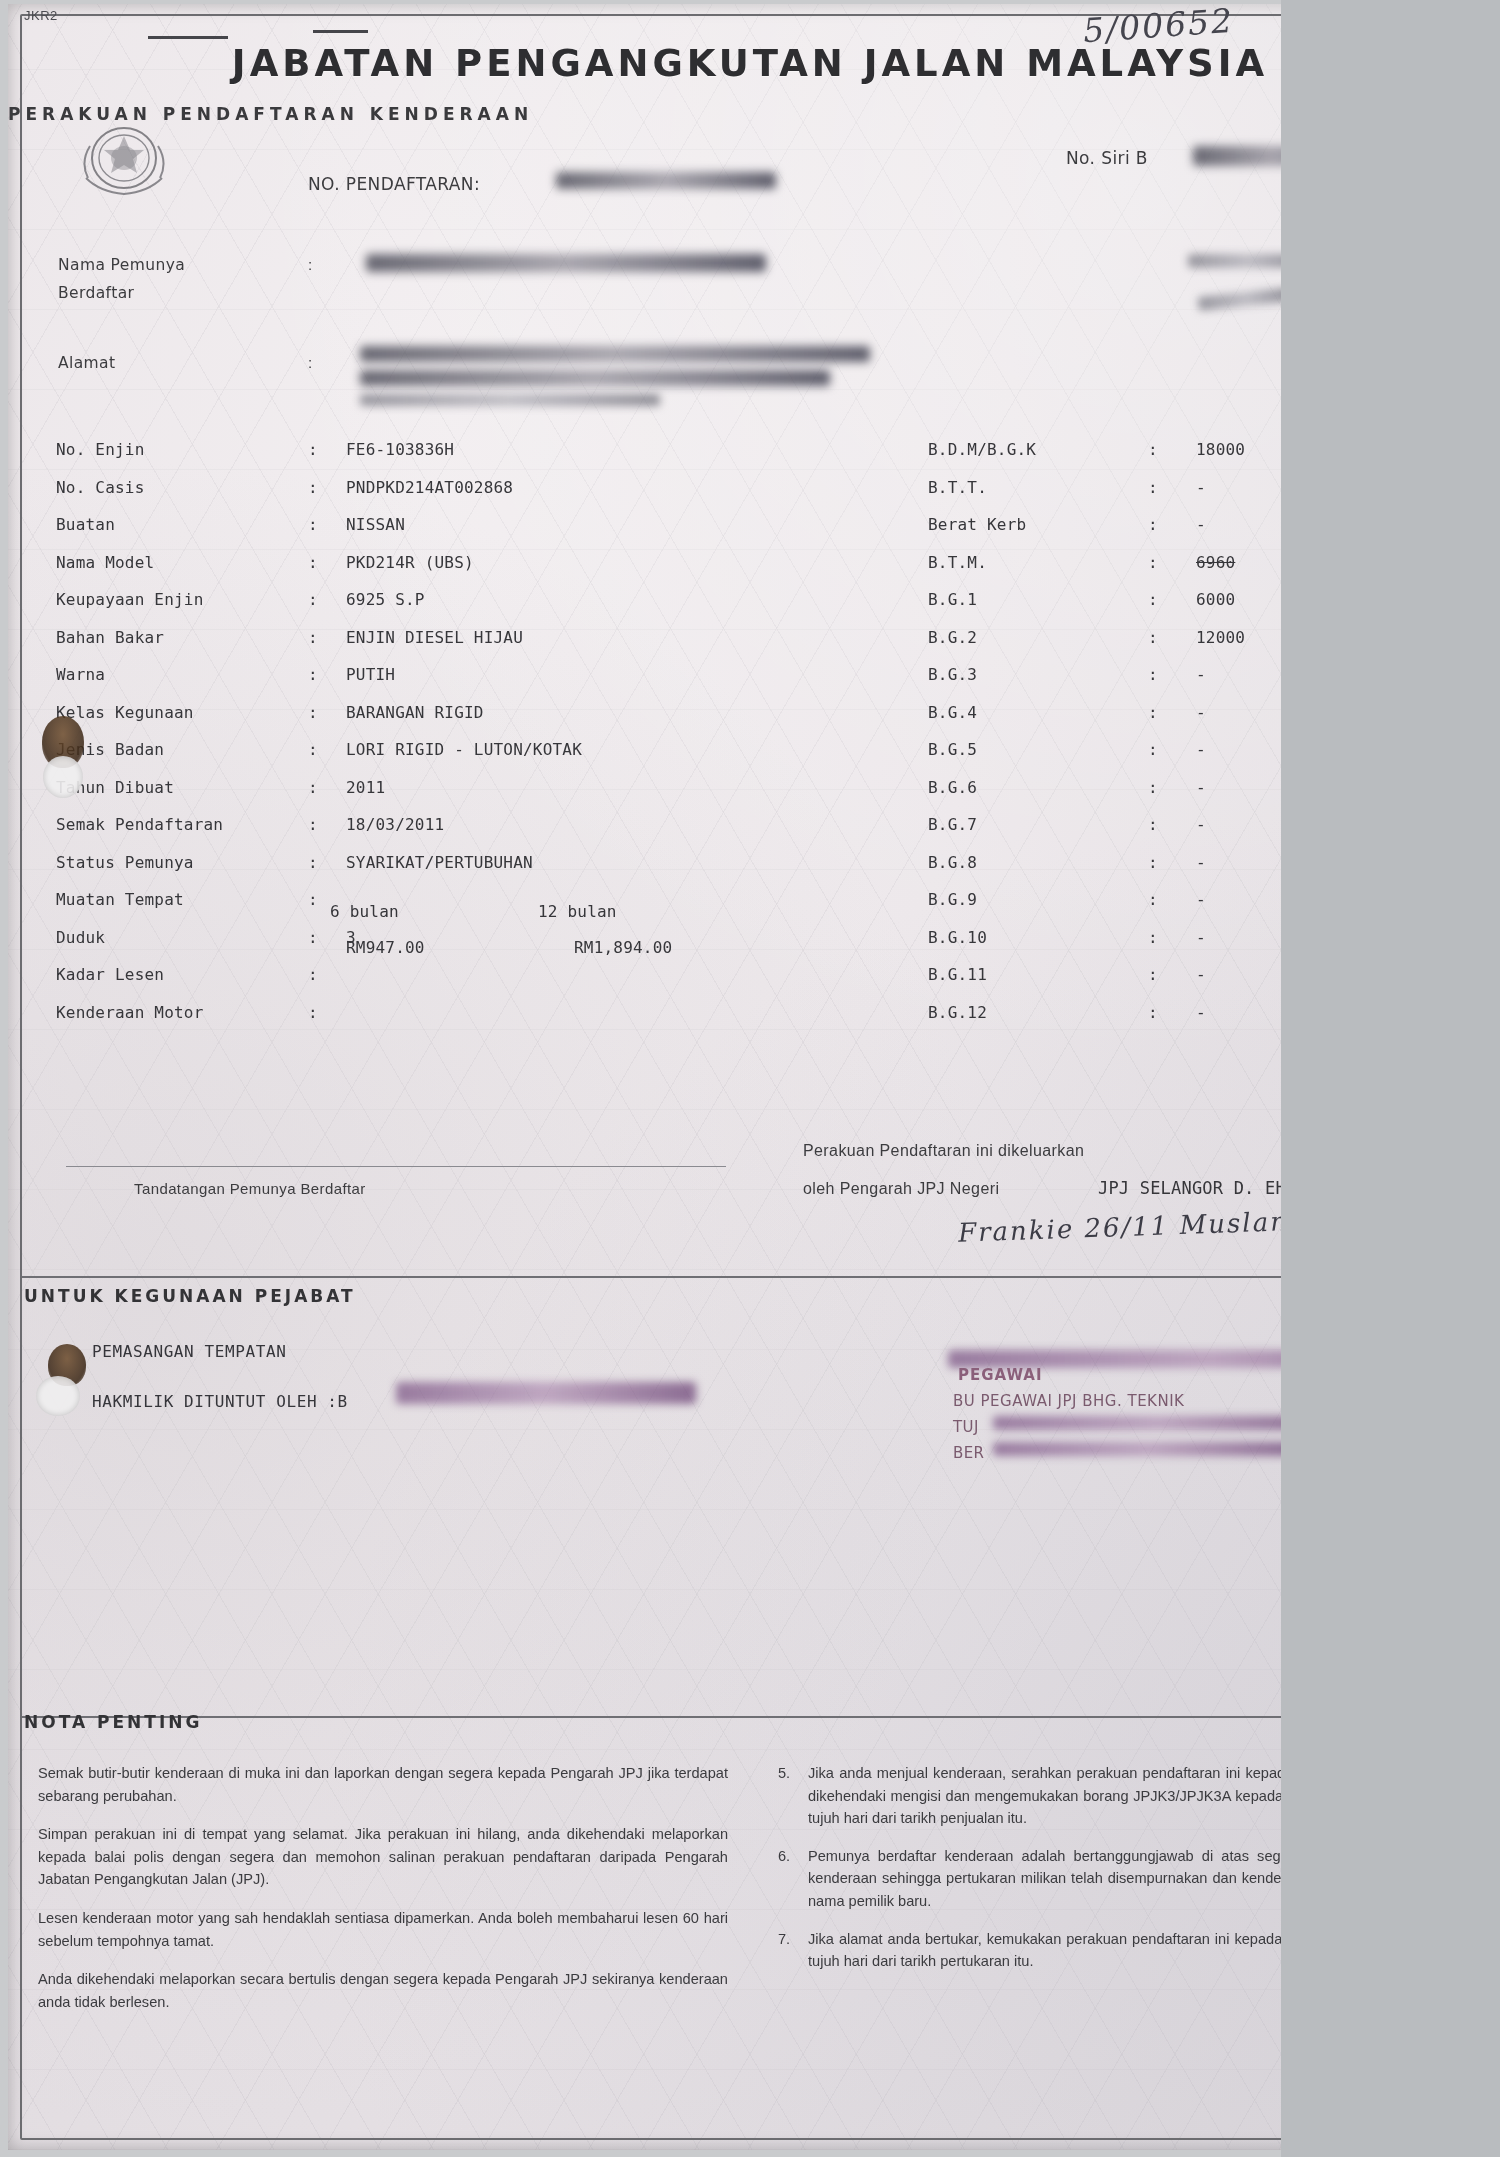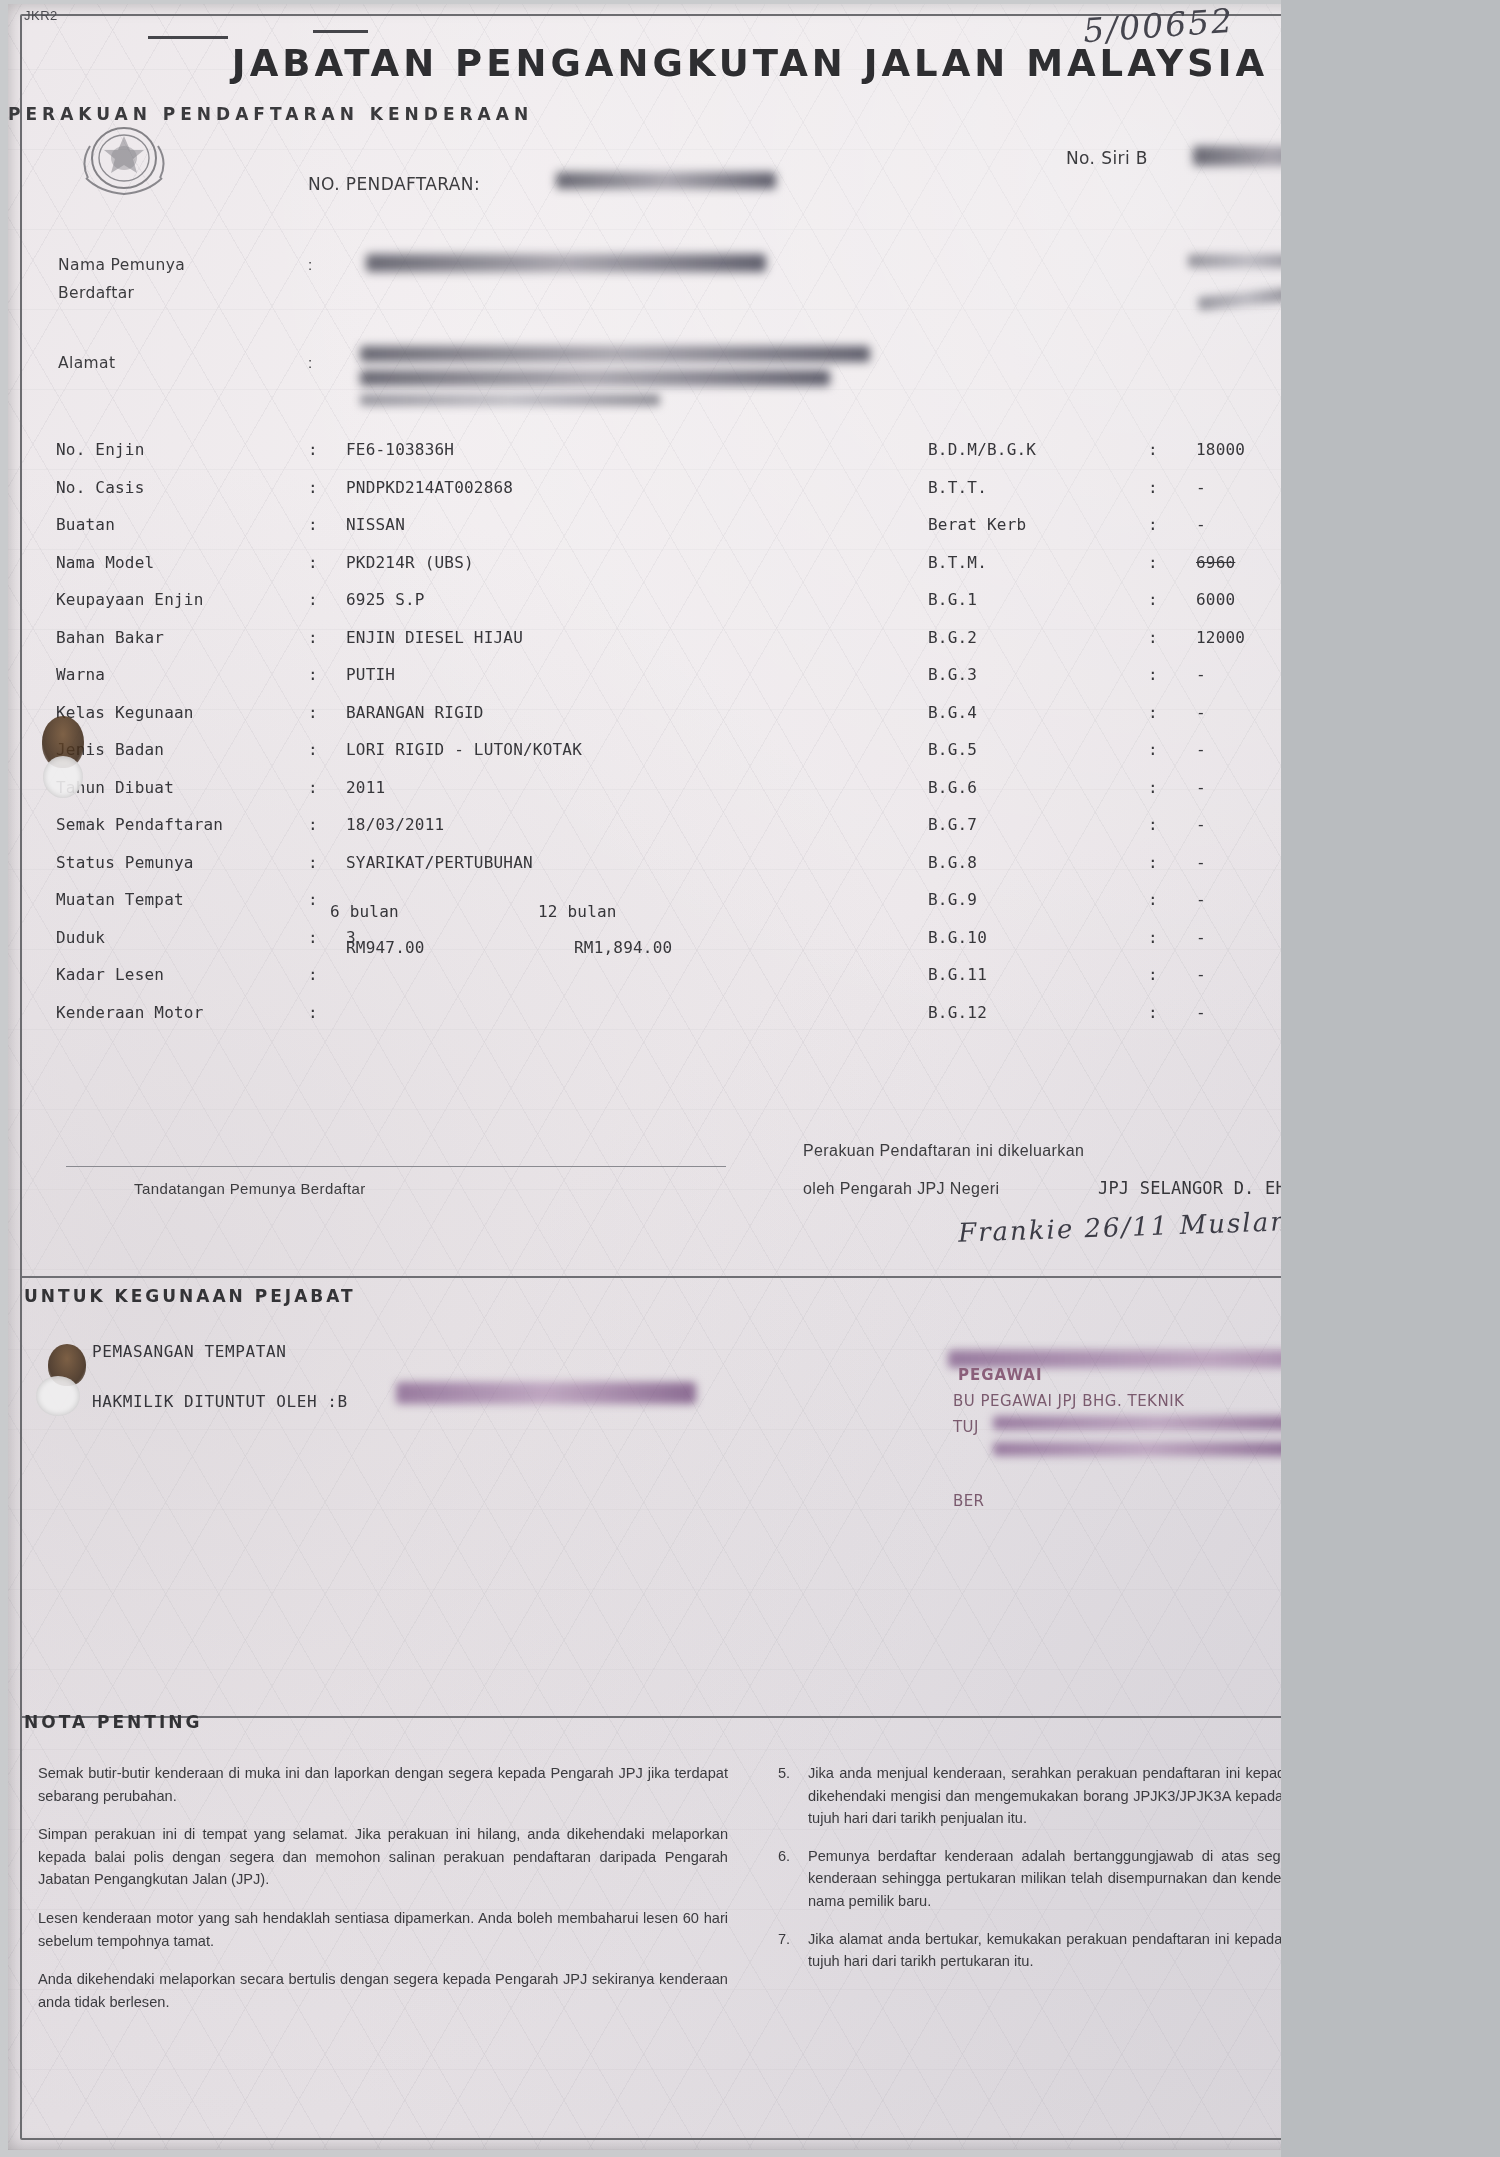--- a/index.html
+++ b/index.html
@@ -421,21 +421,21 @@
 
     <div class="office-label" style="left:84px; top:1338px;">PEMASANGAN TEMPATAN</div>
     <div class="office-label" style="left:84px; top:1388px;">HAKMILIK DITUNTUT OLEH :B</div>
     <div class="redact purple" style="left:388px; top:1378px; width:300px; height:22px;"></div>
 
     <div class="redact purple" style="left:940px; top:1346px; width:520px; height:18px;"></div>
     <div class="lbl" style="left:950px; top:1362px; font-size:15px; color:#8a5f7a; font-weight:bold; letter-spacing:1px;">PEGAWAI</div>
     <div class="lbl" style="left:945px; top:1388px; font-size:15px; color:#7a5a6e; letter-spacing:.5px;">BU PEGAWAI JPJ BHG. TEKNIK</div>
     <div class="lbl" style="left:945px; top:1414px; font-size:15px; color:#7a5a6e;">TUJ</div>
     <div class="redact purple" style="left:985px; top:1412px; width:330px; height:14px;"></div>
-    <div class="lbl" style="left:945px; top:1440px; font-size:15px; color:#7a5a6e;margin-top:48px;">BER</div>
+    <div class="lbl" style="left:945px; top:1440px; font-size:15px; color:#7a5a6e;">BER</div>
     <div class="redact purple" style="left:985px; top:1438px; width:310px; height:14px;"></div>
 
     <div class="mm-mark" style="left:1448px; top:1376px;">mm</div>
     <div class="mm-mark" style="left:1425px; top:1441px;">(3) II</div>
     <div class="mm-mark" style="left:1430px; top:1448px;">(5)</div>
 
     <div class="stamp blue" style="left:1368px; top:1500px; width:118px; height:118px;">
       <div class="ring"></div>
       <div class="txt">24/3/12</div>
     </div>

